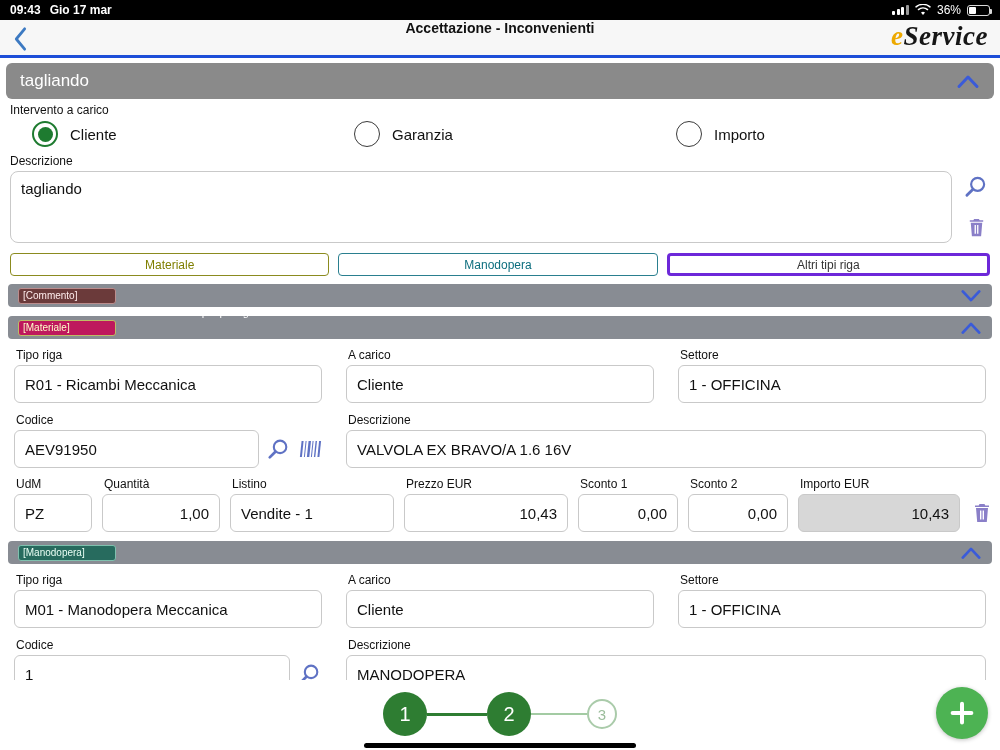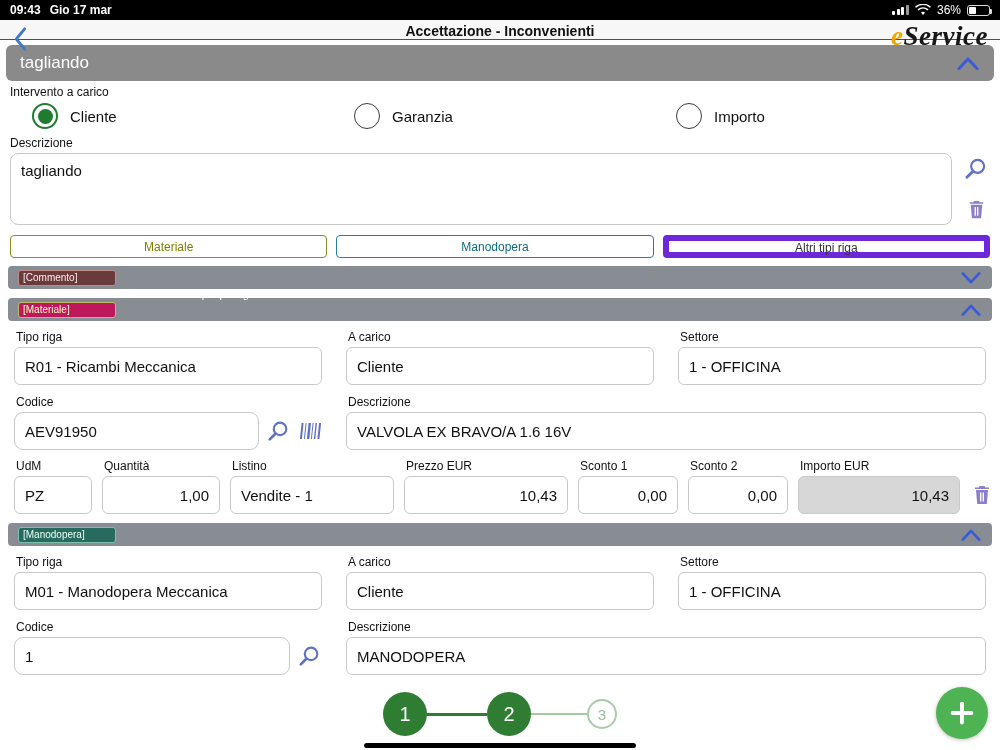--- a/index.html
+++ b/index.html
@@ -22,21 +22,21 @@
   .status-right { display: flex; gap: 6px; align-items: center; font-weight: 400; }
   .signal { display: flex; align-items: flex-end; gap: 1.5px; height: 10px; }
   .signal i { width: 3px; background: #fff; border-radius: 1px; display: block; }
   .signal i:nth-child(1){height:4px}.signal i:nth-child(2){height:6px}
   .signal i:nth-child(3){height:8px}.signal i:nth-child(4){height:10px;background:#9a9a9a}
   .battery { width: 23px; height: 11px; border: 1px solid rgba(255,255,255,.85); border-radius: 3px; position: relative; padding: 1px; }
   .battery .fill { display: block; width: 36%; height: 100%; background: #fff; border-radius: 1px; }
   .battery:after { content:""; position:absolute; right:-3px; top:3px; width:2px; height:5px; background:rgba(255,255,255,.85); border-radius:0 1px 1px 0; }
 
   
-  .nav-bar { height: 20px; background: #f7f7f7; border-bottom: 1px solid #1d4ed8; position: relative; display: flex; align-items: flex-end; }
+  .nav-bar { height: 38px; background: #f7f7f7; border-bottom: 3px solid #1d4ed8; position: relative; display: flex; align-items: flex-start; }
   .back-btn { position: absolute; left: 10px; top: 6px; width: 20px; height: 26px; cursor: pointer; }
   .nav-title { width: 100%; text-align: center; font-size: 14px; font-weight: 700; }
   .logo { position: absolute; right: 12px; top: 1px; font-family: "Liberation Serif", serif; font-style: italic; font-weight: 700; font-size: 27px; letter-spacing: .5px; }
   .logo-e { color: #eda900; }
   .logo-service { color: #161616; }
 
   
   .section-header {
     margin: 5px 6px 0; height: 36px; background: #8a8a8a; border-radius: 6px;
     display: flex; align-items: center; padding: 0 14px; color: #fff; font-size: 17px; cursor: pointer;
@@ -58,21 +58,21 @@
   .desc-row { display: flex; margin: 3px 10px 0; gap: 10px; }
   .desc-textarea { flex: 1; height: 72px; border: 1px solid #c9c9c9; border-radius: 8px; font: 15px "Liberation Sans", sans-serif; padding: 8px 10px; resize: none; color: #111; }
   .desc-icons { width: 28px; display: flex; flex-direction: column; gap: 16px; align-items: center; padding-top: 3px; }
   .icon-btn { cursor: pointer; line-height: 0; }
 
   
   .type-buttons { display: flex; gap: 9px; margin: 10px 10px 0; }
   .type-buttons button { flex: 1; height: 23px; background: #fff; border-radius: 4px; font-size: 12px; cursor: pointer; font-family: inherit; }
   .btn-materiale { border: 1px solid #8b8b1f; color: #7f7f00; }
   .btn-manodopera { border: 1px solid #2a7f8f; color: #0d6e7e; }
-  .btn-altri { border: 6px solid #6d28d9; color: #333; }
+  .btn-altri { border: 3px solid #6d28d9; color: #333; }
 
   
   .line-bar { margin: 8px 8px 0; height: 23px; background: #888c93; border-radius: 4px; display: flex; align-items: center; padding: 0 10px; color: #fff; cursor: pointer; }
   .line-bar.mt9 { margin-top: 9px; }
   .badge { font-size: 10px; padding: 1.5px 4px; border-radius: 3px; border: 1px solid; margin-right: 18px; width: 98px; text-align: left; white-space: nowrap; flex: none; }
   .badge-commento   { background: #6b3a3a; border-color: #bb8d8d; color: #ffecec; }
   .badge-materiale  { background: #be185d; border-color: #bdbd66; color: #ffffc9; }
   .badge-manodopera { background: #276b5e; border-color: #7fc0ae; color: #eafff5; }
   .line-title { font-size: 11px; margin-top: 33px; }
 
@@ -82,21 +82,21 @@
   .fcell { display: flex; flex-direction: column; }
   .fcell.third { flex: 1; }
   .fcell.grow { flex: 1; }
   .fcell label { font-size: 12px; color: #111; margin: 0 0 3px 2px; height: 14px; }
   .fcell input { height: 38px; border: 1px solid #c9c9c9; border-radius: 6px; font: 15px "Liberation Sans", sans-serif; padding: 0 10px; color: #111; background: #fff; width: 100%; }
   .num input { text-align: right; }
   input.readonly { background: #d7d7d7; }
 
   .codice-cell { width: 308px; flex: none; }
   .codice-inline { display: flex; align-items: center; gap: 7px; }
-  .codice-inline input { flex: 1; min-width: 0; border-radius: 9px; }
+  .codice-inline input { flex: 1; min-width: 0; }
 
   .row-nums { gap: 10px; }
   .w-udm { width: 78px; flex: none; }
   .w-qta { width: 118px; flex: none; }
   .w-lst { width: 164px; flex: none; }
   .w-prz { width: 164px; flex: none; }
   .w-sc  { width: 100px; flex: none; }
   .w-imp { width: 162px; flex: none; }
   .trash-cell { display: flex; align-items: flex-end; padding-bottom: 7px; }
 

